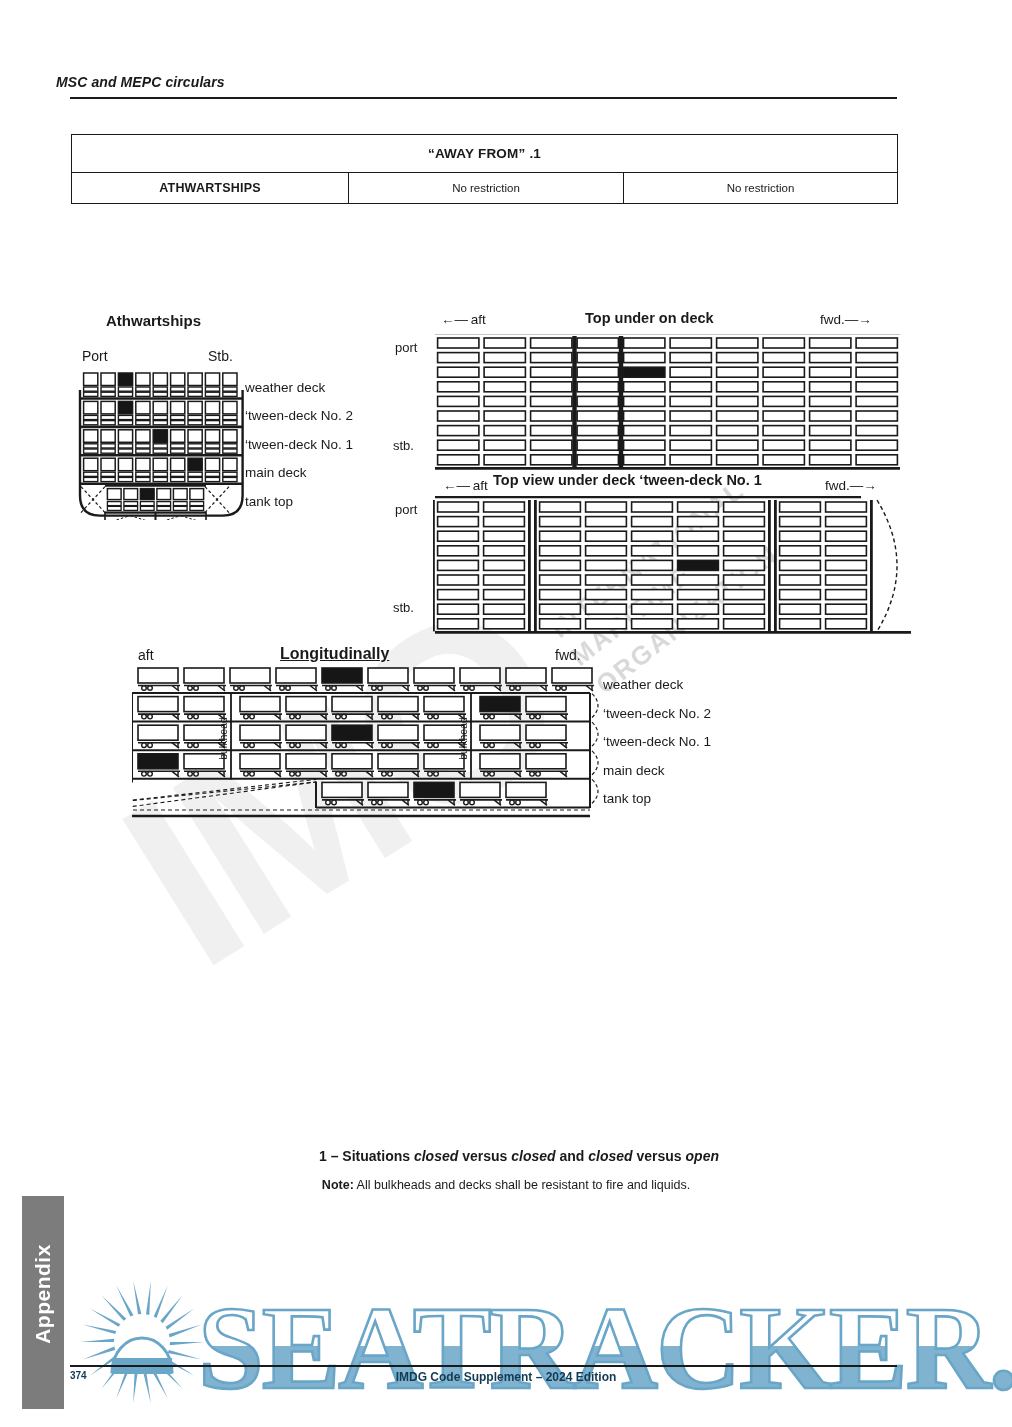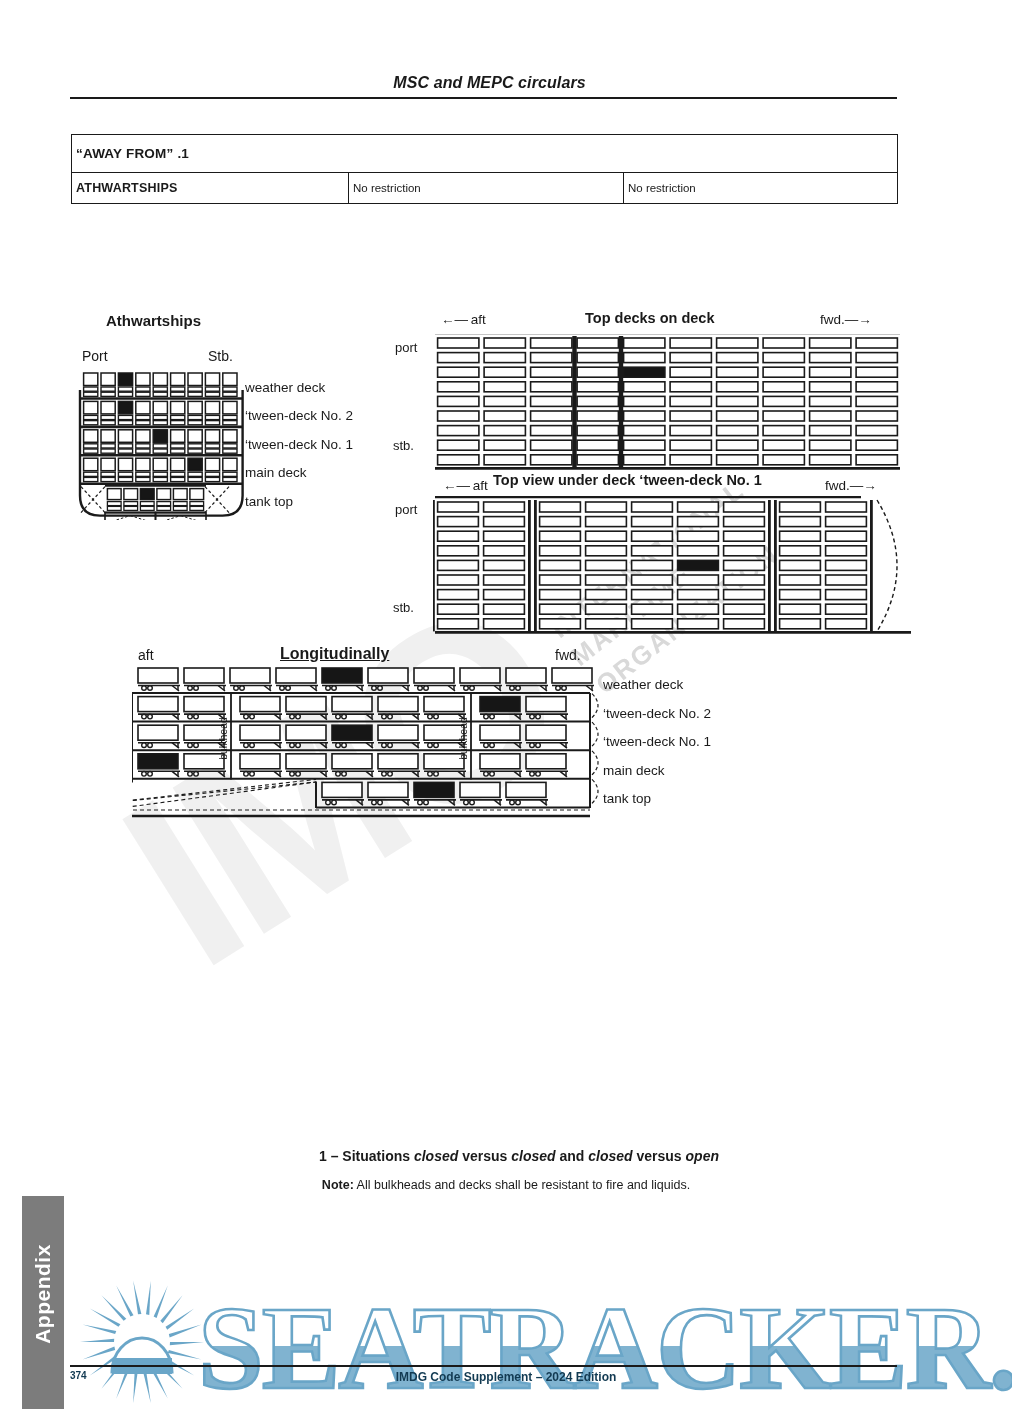--- a/index.html
+++ b/index.html
@@ -7,33 +7,33 @@
   body{
     width:1012px;height:1427px;position:relative;overflow:hidden;
     background:#ffffff;
     font-family:"Liberation Sans", sans-serif;
     color:#1a1a1a;
   }
   .page{position:absolute;inset:0;}
 
   
   #running-head{
-    position:absolute;left:76px;top:74px;width:827px;
-    font-style:italic;font-weight:bold;font-size:16px;letter-spacing:.1px;text-align:center;
+    position:absolute;left:56px;top:74px;width:827px;
+    font-style:italic;font-weight:bold;font-size:14px;letter-spacing:.1px;
   }
   #head-rule{position:absolute;left:70px;top:97px;width:827px;height:2px;background:#1a1a1a;}
 
   
   #away-table{
     position:absolute;left:71px;top:134px;width:826px;
     border-collapse:collapse;table-layout:fixed;
   }
   #away-table td{
     border:1.6px solid #1a1a1a;
-    text-align:left;vertical-align:middle;
+    text-align:center;vertical-align:middle;
     padding:5px 4px;
   }
   #away-table .title-cell{font-size:13.5px;font-weight:bold;height:27px;letter-spacing:.2px;}
   #away-table .hdr{font-size:12.5px;font-weight:bold;letter-spacing:.2px;line-height:1.45;height:61px;}
   #away-table .rowlabel{font-size:12.5px;font-weight:bold;letter-spacing:.2px;height:20px;}
   #away-table .val{font-size:11.5px;height:20px;}
   .c1{width:277px;} .c2{width:275px;} .c3{width:274px;}
 
   
   #diagrams{position:absolute;left:0;top:300px;width:1012px;height:620px;}
@@ -310,21 +310,21 @@
       <div class="decklabels">
         <div>weather deck</div>
         <div>‘tween-deck No. 2</div>
         <div>‘tween-deck No. 1</div>
         <div>main deck</div>
         <div>tank top</div>
       </div>
     </div>
 
     <div id="topdeck">
-      <div id="topdeck-title">Top decks on deck</div>
+      <div id="topdeck-title">Top under on deck</div>
       <div id="td-aft">
         <span>←— </span><span>aft</span>
       </div>
       <div id="td-fwd">
         <span>fwd.</span><span>—→</span>
       </div>
       <div id="td-port">port</div>
       <div id="td-stb">stb.</div>
       <svg id="td-svg" width="480" height="145" style="position:absolute;left:8px;top:24px;">
           <line x1="2" y1="-1" x2="467" y2="-1" stroke="#1a1a1a" stroke-width="2.6"></line>

